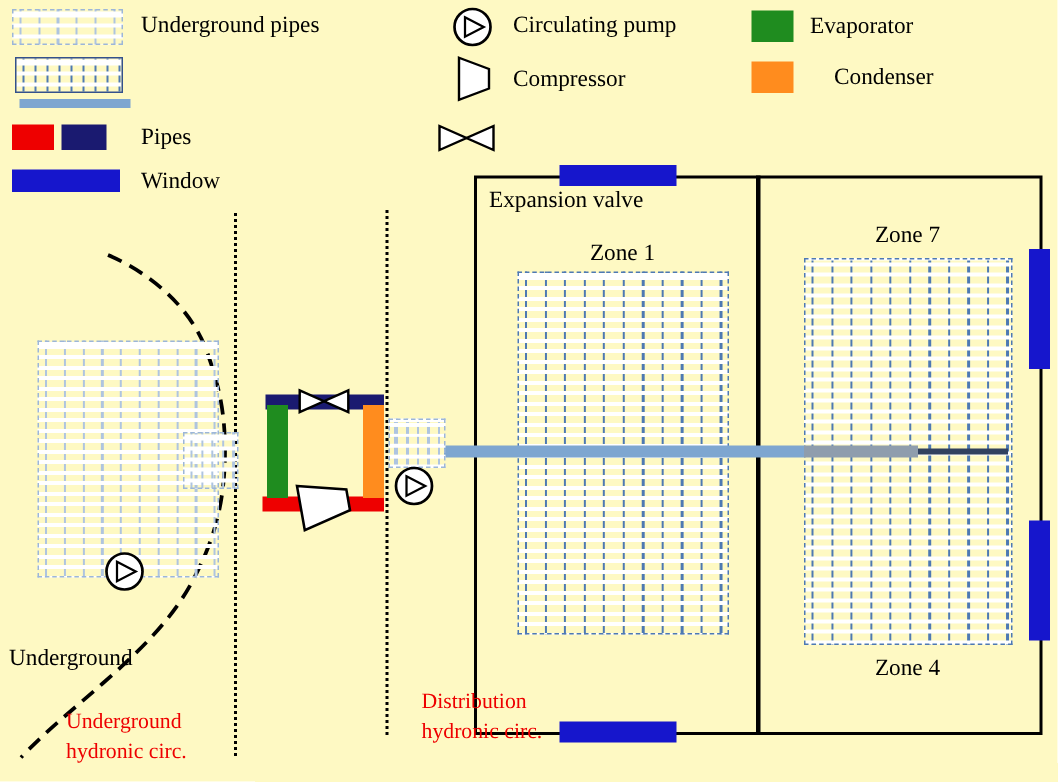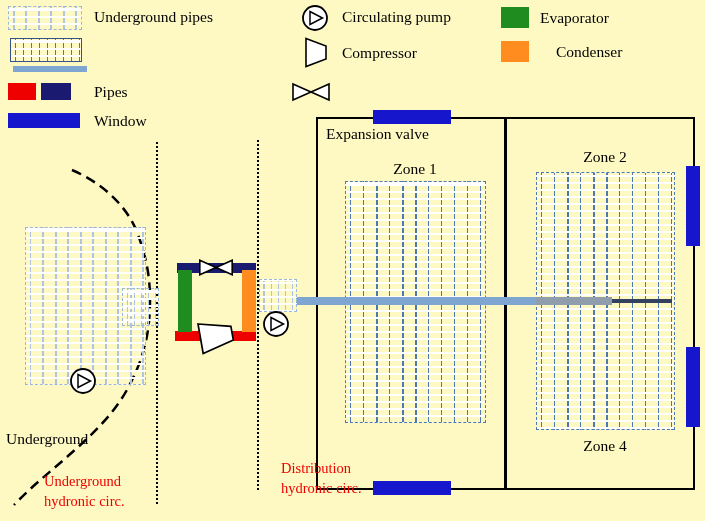--- a/index.html
+++ b/index.html
@@ -88,21 +88,21 @@
       </svg>
   </span>
 
   <div class="abs" style="left:316px; top:117px; width:379px; height:373px; border:2.5px solid #000;"></div>
   <div class="abs" style="left:504px; top:117px; width:3px; height:373px; background:#000;"></div>
 
   <div class="abs vpat pat-zone" style="left:345px; top:181px; width:141px; height:242px;"></div>
   <div class="abs vpat pat-zone" style="left:536px; top:172px; width:139px; height:258px;"></div>
 
   <div class="abs zlbl" style="left:370px; top:160px;">Zone 1</div>
-  <div class="abs zlbl" style="left:560px; top:148px;">Zone 2</div>
+  <div class="abs zlbl" style="left:560px; top:148px;">Zone 7</div>
   <div class="abs zlbl" style="left:560px; top:437px;">Zone 4</div>
 
   <div class="abs" style="left:296px; top:297px; width:240px; height:8px; background:#7ea6d0;"></div>
   <div class="abs" style="left:536px; top:297px; width:76px; height:8px; background:#8f9dad;"></div>
   <div class="abs" style="left:612px; top:299px; width:60px; height:4px; background:#31415f;"></div>
 
   <div class="abs" style="left:177px; top:263px; width:79px; height:10px; background:#1a1a70;"></div>
   <div class="abs" style="left:175px; top:331px; width:81px; height:10px; background:#ee0000;"></div>
   <div class="abs" style="left:178px; top:270px; width:14px; height:62px; background:#1f8c1f;"></div>
   <div class="abs" style="left:242px; top:270px; width:14px; height:62px; background:#ff8c1e;"></div>

